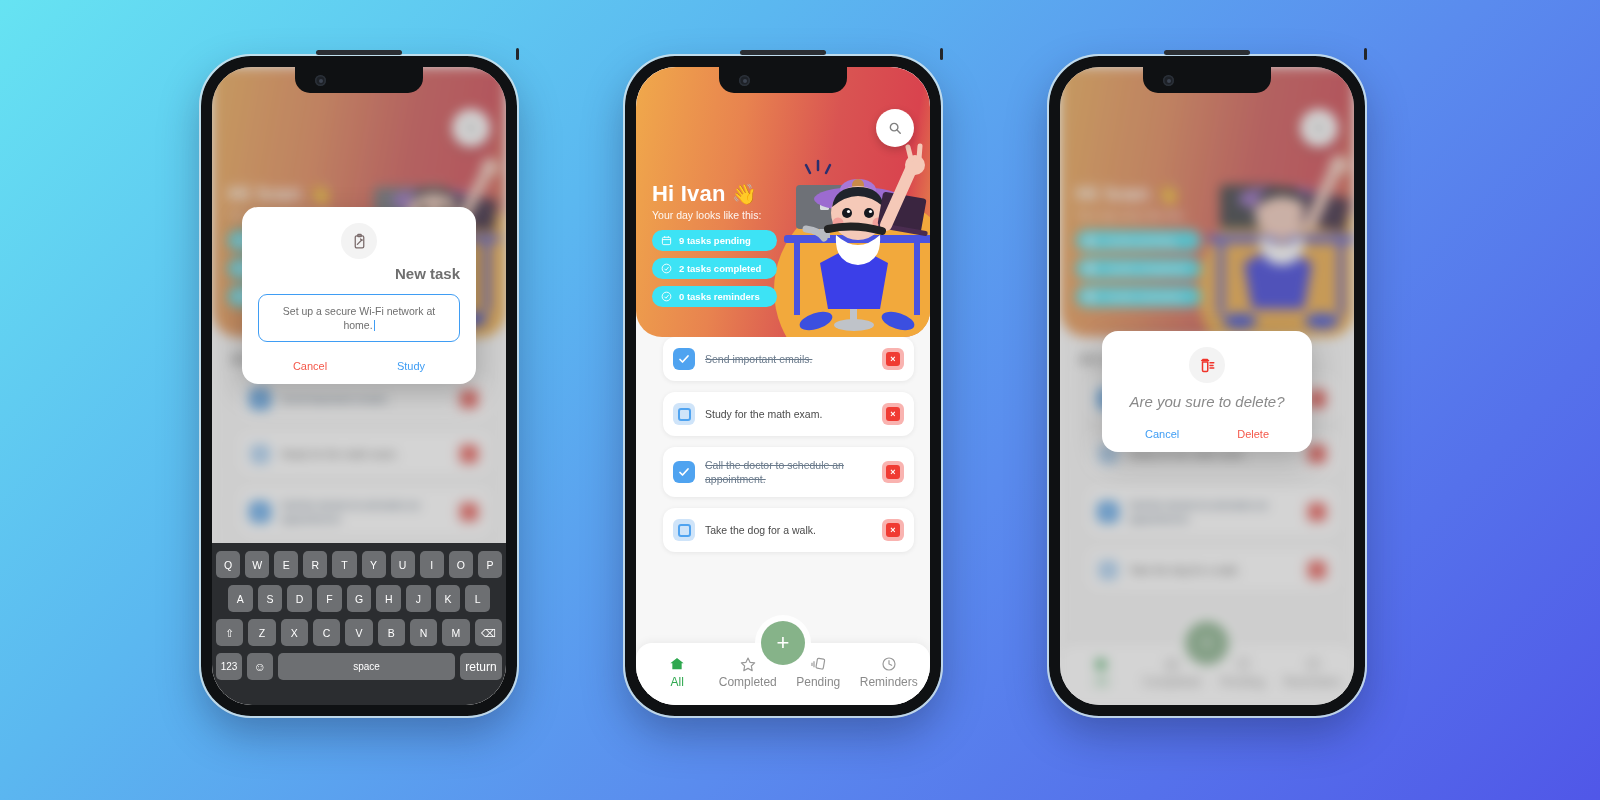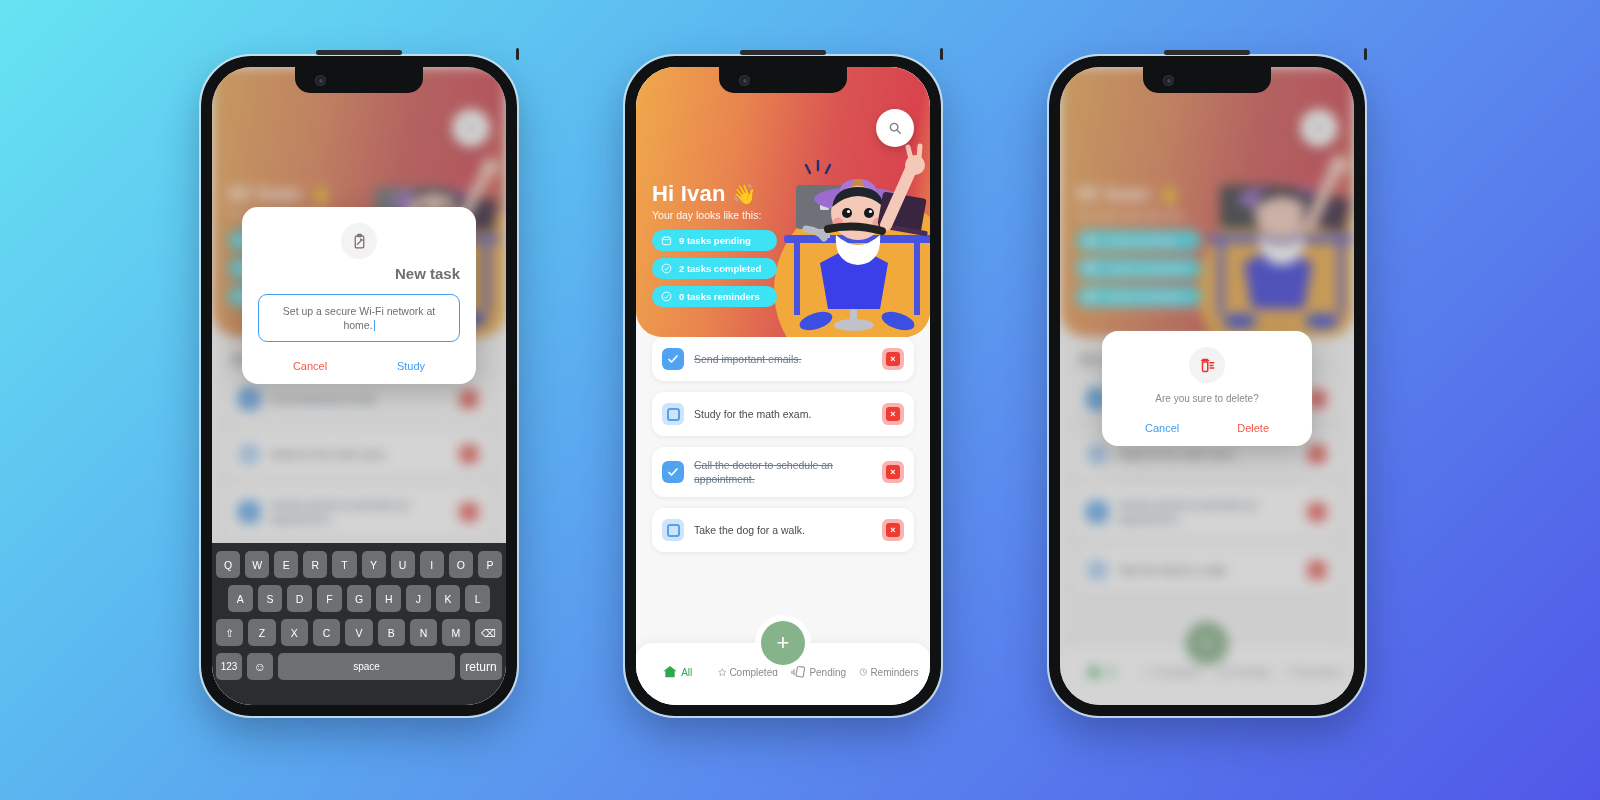--- a/index.html
+++ b/index.html
@@ -85,21 +85,21 @@
     display:flex; align-items:center; gap:7px;
     background:#3DE3F5; color:#fff; font-size:9.5px; font-weight:bold;
     border-radius:20px; padding:5px 12px 5px 9px; margin-bottom:7px; width:125px;
   }
   .chip svg{ flex:none; }
 
   
   .illus{ position:absolute; right:-6px; bottom:0; width:178px; height:200px; z-index:4; }
 
   .list-title{ font-size:16px; font-weight:bold; color:#8c8c8c; padding:14px 18px 8px; }
-  .tasks{ flex:1; overflow:hidden; padding:0 16px; }
+  .tasks{ flex:1; overflow:hidden; padding:0 16px;margin-left:11px; }
   .task{
     display:flex; align-items:center; gap:10px;
     background:#fff; border-radius:12px; padding:11px 10px;
     margin-bottom:11px; box-shadow:0 1px 5px rgba(0,0,0,.07);
   }
   .cb{
     width:22px; height:22px; border-radius:6px; flex:none;
     background:#CFE4F9; display:flex; align-items:center; justify-content:center;
   }
   .cb.checked{ background:#4FA3F0; }
@@ -112,21 +112,21 @@
   }
   .del .sq{ width:14px; height:14px; border-radius:3px; background:#F03B33; display:flex; align-items:center; justify-content:center;
             color:#fff; font-size:9px; font-weight:bold; line-height:1; }
 
   .navbar{
     position:relative; flex:none; height:62px; background:#fff;
     border-top-left-radius:16px; border-top-right-radius:16px;
     display:flex; align-items:center; justify-content:space-around; padding:0 6px 4px;
     box-shadow:0 -2px 8px rgba(0,0,0,.05);
   }
-  .nav-item{ display:flex; flex-direction:row; align-items:center; gap:3px; width:60px; color:#8a8a8a; font-size:10px;justify-content:center; }
+  .nav-item{ display:flex; flex-direction:column; align-items:center; gap:3px; width:60px; color:#8a8a8a; font-size:12px; }
   .nav-item.active{ color:#2FA84F; }
   .fab{
     position:absolute; left:50%; transform:translateX(-50%); top:-22px;
     width:44px; height:44px; border-radius:50%; background:#86B389;
     display:flex; align-items:center; justify-content:center; color:#fff; font-size:22px; font-weight:300;
     box-shadow:0 0 0 6px rgba(255,255,255,.85);
   }
 
   
   .blurred { filter: blur(6px) saturate(.9); }
@@ -138,21 +138,21 @@
     background:#fff; border-radius:16px; z-index:30;
     box-shadow:0 10px 30px rgba(0,0,0,.22);
   }
   .dlg-newtask{ top:140px; width:234px; padding:16px 16px 12px; }
   .dlg-delete { top:264px; width:210px; padding:16px 14px 12px; }
   .dlg-icon{
     width:36px; height:36px; border-radius:50%; background:#f3f3f3;
     margin:0 auto 6px; display:flex; align-items:center; justify-content:center;
   }
   .dlg-title{ text-align:right; font-size:15px; font-weight:bold; color:#6f6f6f; margin-bottom:12px; }
-  .dlg-msg{ text-align:center; font-size:10px; color:#8a8a8a; margin:10px 0 18px; }
+  .dlg-msg{ text-align:center; font-size:15px; color:#8a8a8a; margin:10px 0 18px;font-style:italic; }
   .dlg-input{
     border:1.6px solid #3F9DF4; border-radius:9px; padding:9px 9px;
     font-size:10.5px; color:#6f6f6f; line-height:1.35; min-height:46px;text-align:center;
   }
   .caret{ display:inline-block; width:1px; height:11px; background:#3F9DF4; vertical-align:-2px; margin-left:1px; }
   .dlg-actions{ display:flex; justify-content:space-around; margin-top:18px; }
   .dlg-actions.d2{ justify-content:space-around; margin-top:0; }
   .btn-txt{ font-size:11px; background:none; border:none; cursor:pointer; font-family:inherit; }
   .btn-cancel-red{ color:#F4584A; }
   .btn-blue{ color:#3F9DF4; }

